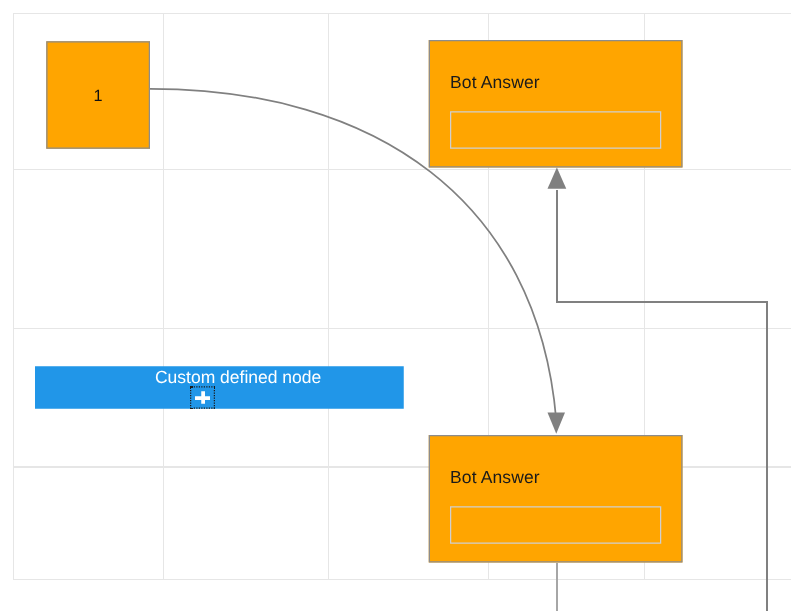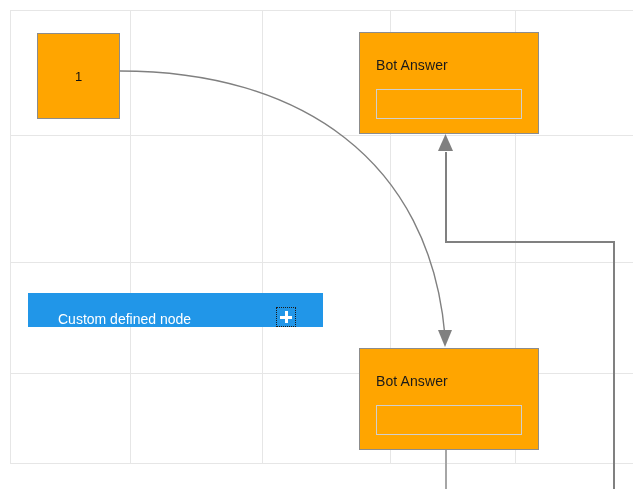--- a/index.html
+++ b/index.html
@@ -42,22 +42,22 @@
     display: flex;
     align-items: center;
     justify-content: center;
   }
   .node-start-label {
     color: #111111;
     font-size: 13px;
     line-height: 1;
   }
   .node-bot {
-    left: 359px;
-    width: 180px;
+    left: 343px;
+    width: 203px;
     height: 102px;
     padding: 0;
   }
   .node-bot-1 { top: 32px; }
   .node-bot-2 { top: 348px; }
   .node-title {
     position: absolute;
     left: 16px;
     top: 24px;
     font-size: 14px;
@@ -76,22 +76,23 @@
   }
 
   .palette-bar {
     position: absolute;
     left: 28px;
     top: 293px;
     width: 295px;
     height: 34px;
     background: #2196e8;
     display: flex;
-    align-items: flex-end;
+    align-items: center;
     z-index: 4;
+    flex-direction: column;
   }
   .palette-label {
     color: #ffffff;
     font-size: 14px;
     margin-left: 30px;
     flex: 1 1 auto;
     white-space: nowrap;
   }
   .palette-add {
     width: 20px;

